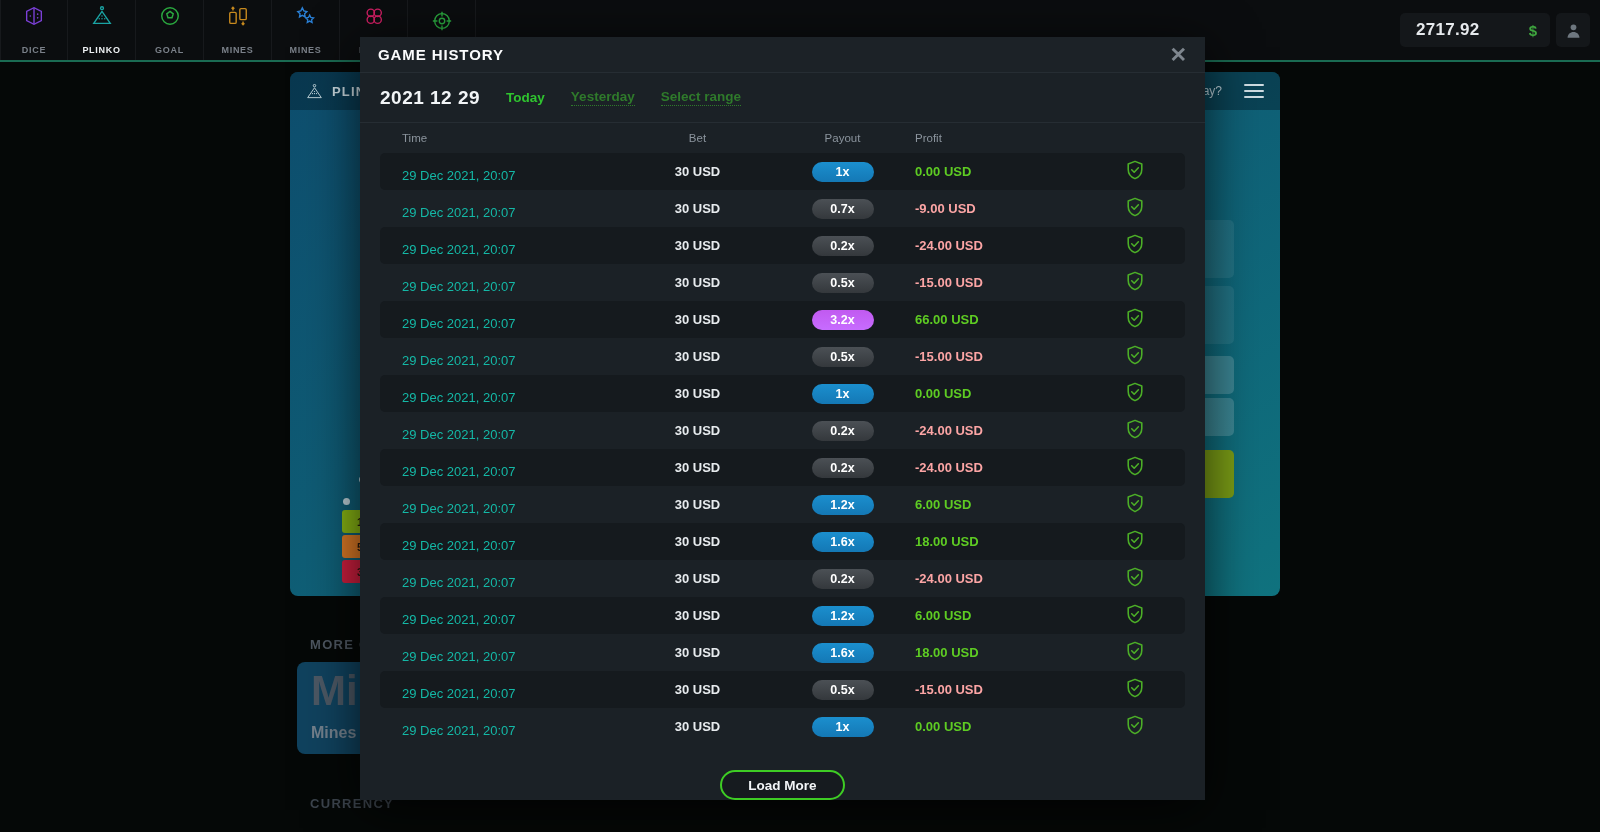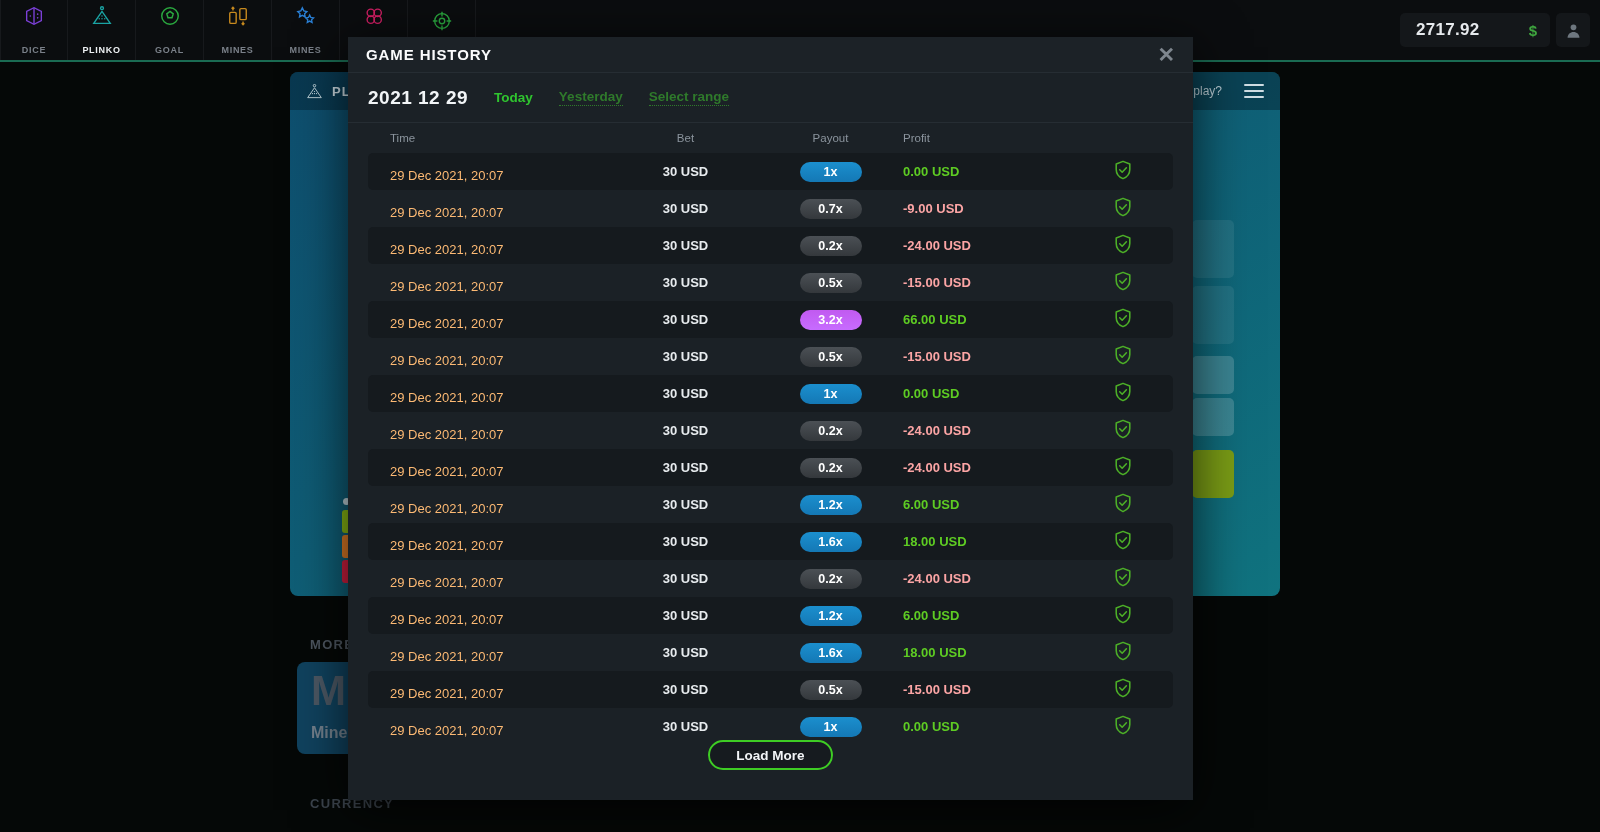--- a/index.html
+++ b/index.html
@@ -108,21 +108,21 @@
     font-size:16px; font-weight:700; color:#73808c;
   }
   .gcard .gc-ico{ position:absolute; right:14px; top:14px; opacity:.55; }
   .curr-label{
     position:absolute; left:310px; top:796px;
     font-size:13px; letter-spacing:1.3px; font-weight:700; color:#3c444d;
   }
 
   
   .modal{
-    position:absolute; left:348px; top:37px; width:845px; height:763px;
+    position:absolute; left:360px; top:37px; width:845px; height:763px;
     background:#1c2227;
     box-shadow:0 10px 50px rgba(0,0,0,.7);
     display:flex; flex-direction:column;
     z-index:50;
   }
   .modal-head{
     height:36px; display:flex; align-items:center; justify-content:space-between;
     padding:0 18px 0 18px; border-bottom:1px solid #262d33;
     background:#1c2227;
   }
@@ -148,40 +148,40 @@
   .c-bet { width:145px; text-align:center; }
   .c-pay { width:145px; text-align:center; }
   .c-prof{ width:170px; text-align:left; }
   .c-stat{ flex:1; text-align:center; }
 
   .row{
     display:flex; align-items:center; height:37px;
     border-radius:5px;
   }
   .row.alt{ background:#151a1e; }
-  .row .c-time{ font-size:13px; color:#fdba74;margin-top:7px; }
+  .row .c-time{ font-size:13px; color:#14b8a6;margin-top:7px; }
   .row .c-bet { font-size:13px; color:#e7ebee; font-weight:700; }
   .row .c-pay { display:flex; justify-content:center; }
   .row .c-prof{ font-size:13px; font-weight:700; }
   .prof-pos{ color:#5ecc23; }
   .prof-neg{ color:#fca5a5; }
 
   .badge{
     min-width:62px; height:20px; border-radius:11px;
     display:flex; align-items:center; justify-content:center;
     font-size:12.5px; font-weight:700; color:#ffffff; padding:0 12px;
   }
   .badge.blue{ background:linear-gradient(180deg,#1b8fce 0%,#1478b5 100%); }
   .badge.gray{ background:linear-gradient(180deg,#4b5055 0%,#34383c 100%); }
   .badge.purple{ background:linear-gradient(180deg,#c15af0 0%,#c76cff 100%); }
 
   .c-stat{ display:flex; justify-content:center; align-items:center; }
 
   .modal-foot{
-    height:60px; display:flex; align-items:flex-start; justify-content:center;
+    height:60px; display:flex; align-items:flex-end; justify-content:center;
     background:#1b2126;
   }
   .load-more{
     height:30px; padding:0 26px; border-radius:15px;
     border:2px solid #3ecd24; background:#161b1f;
     color:#f2f5f7; font-size:13.5px; font-weight:700;
     display:flex; align-items:center; justify-content:center;
   }
 </style>
 </head>

